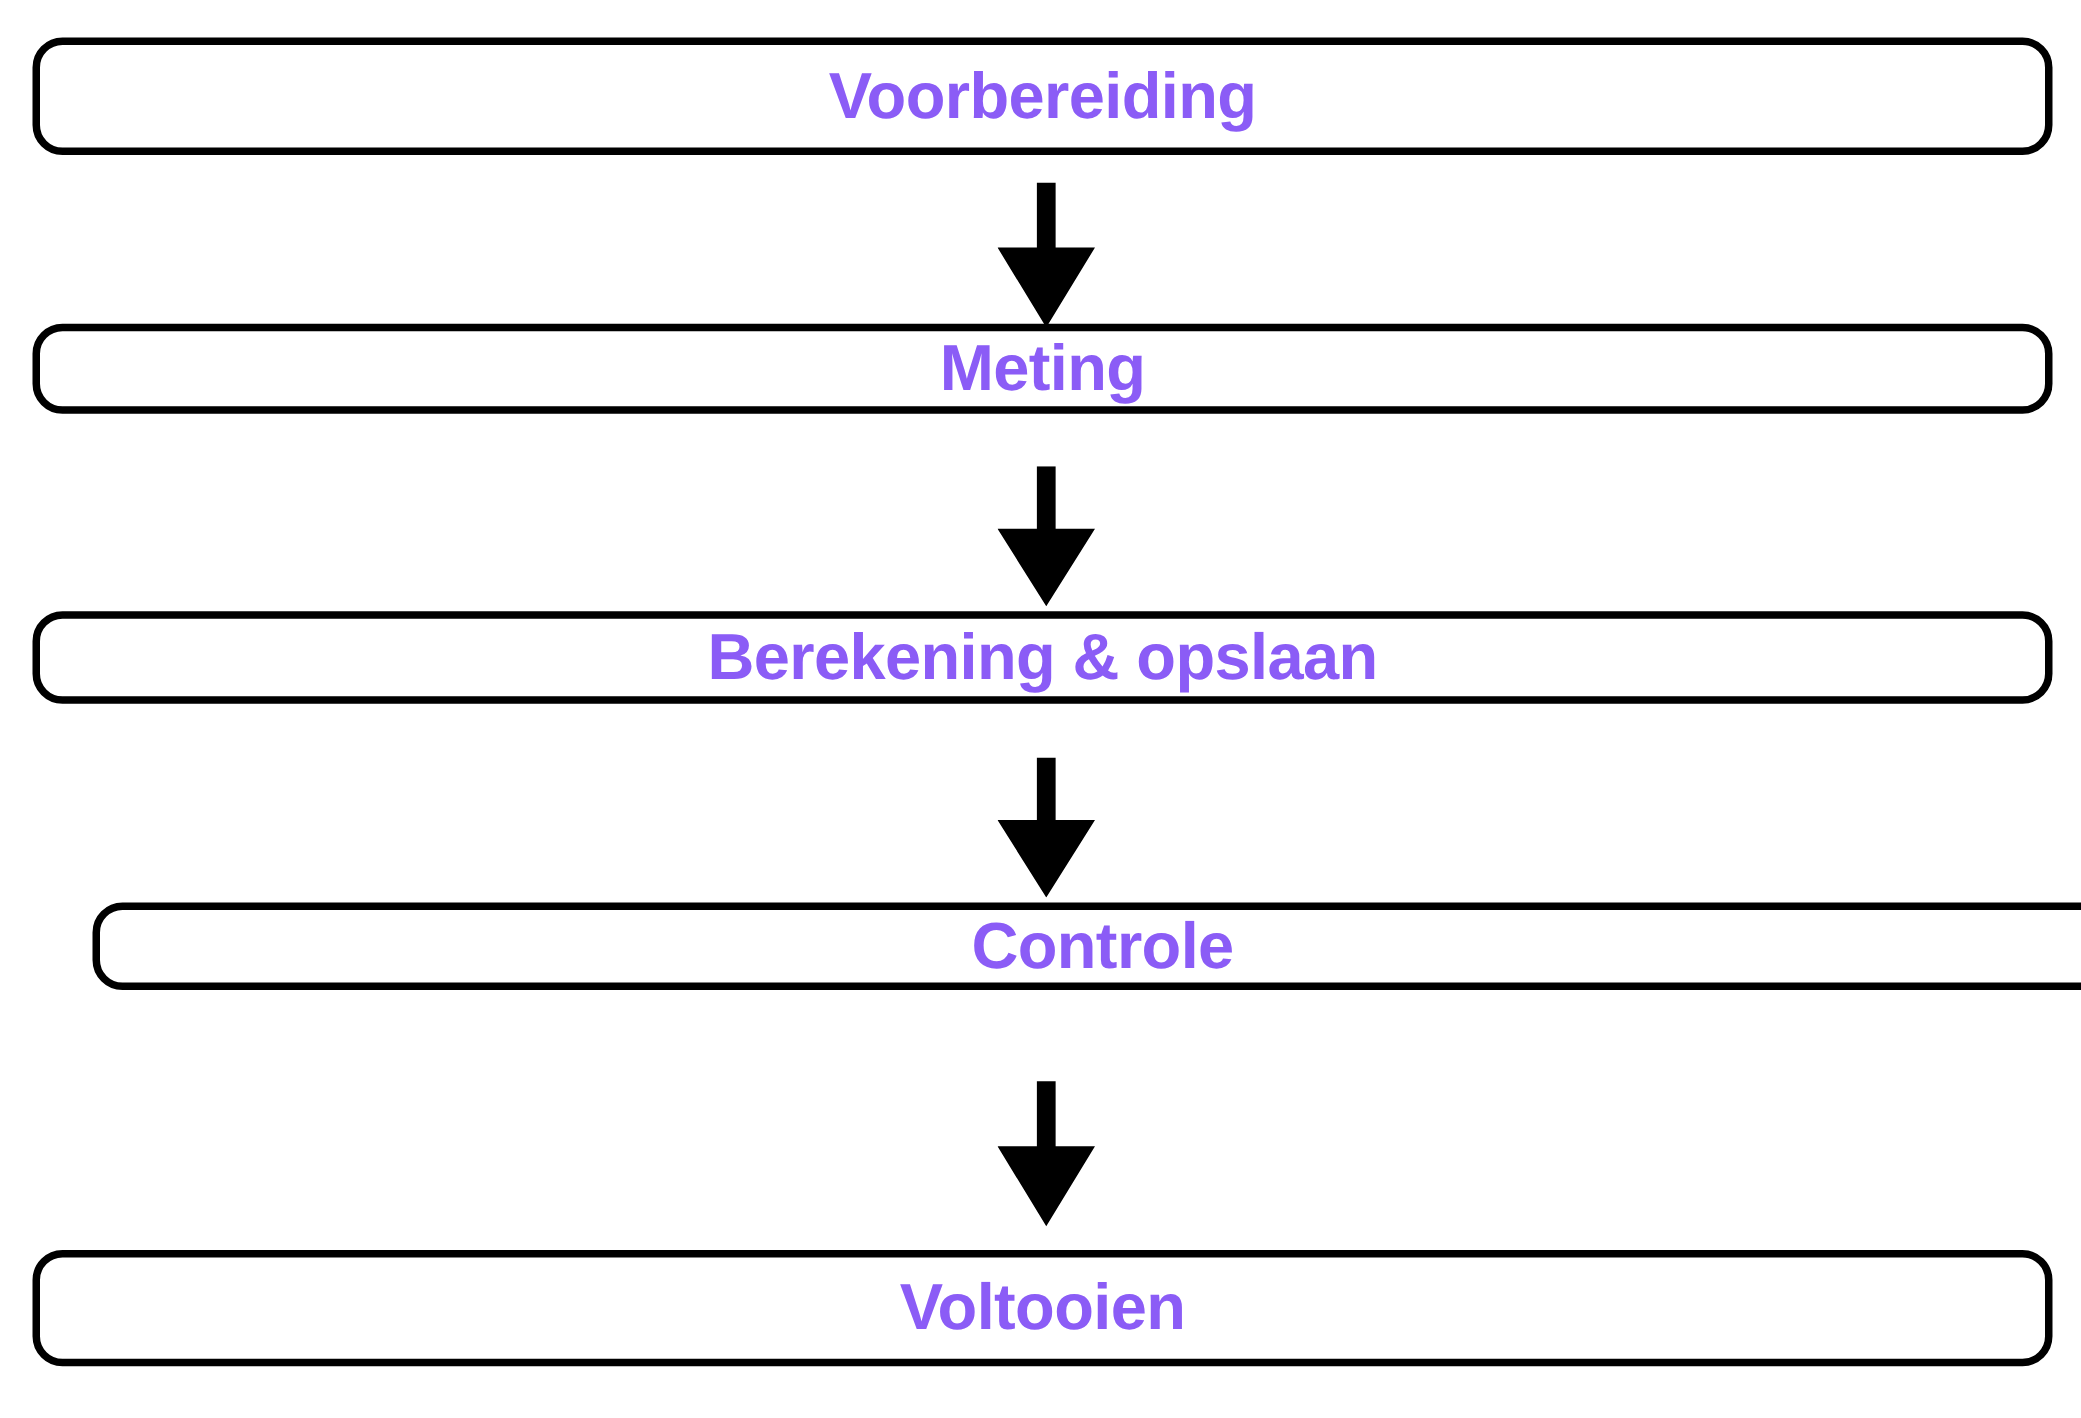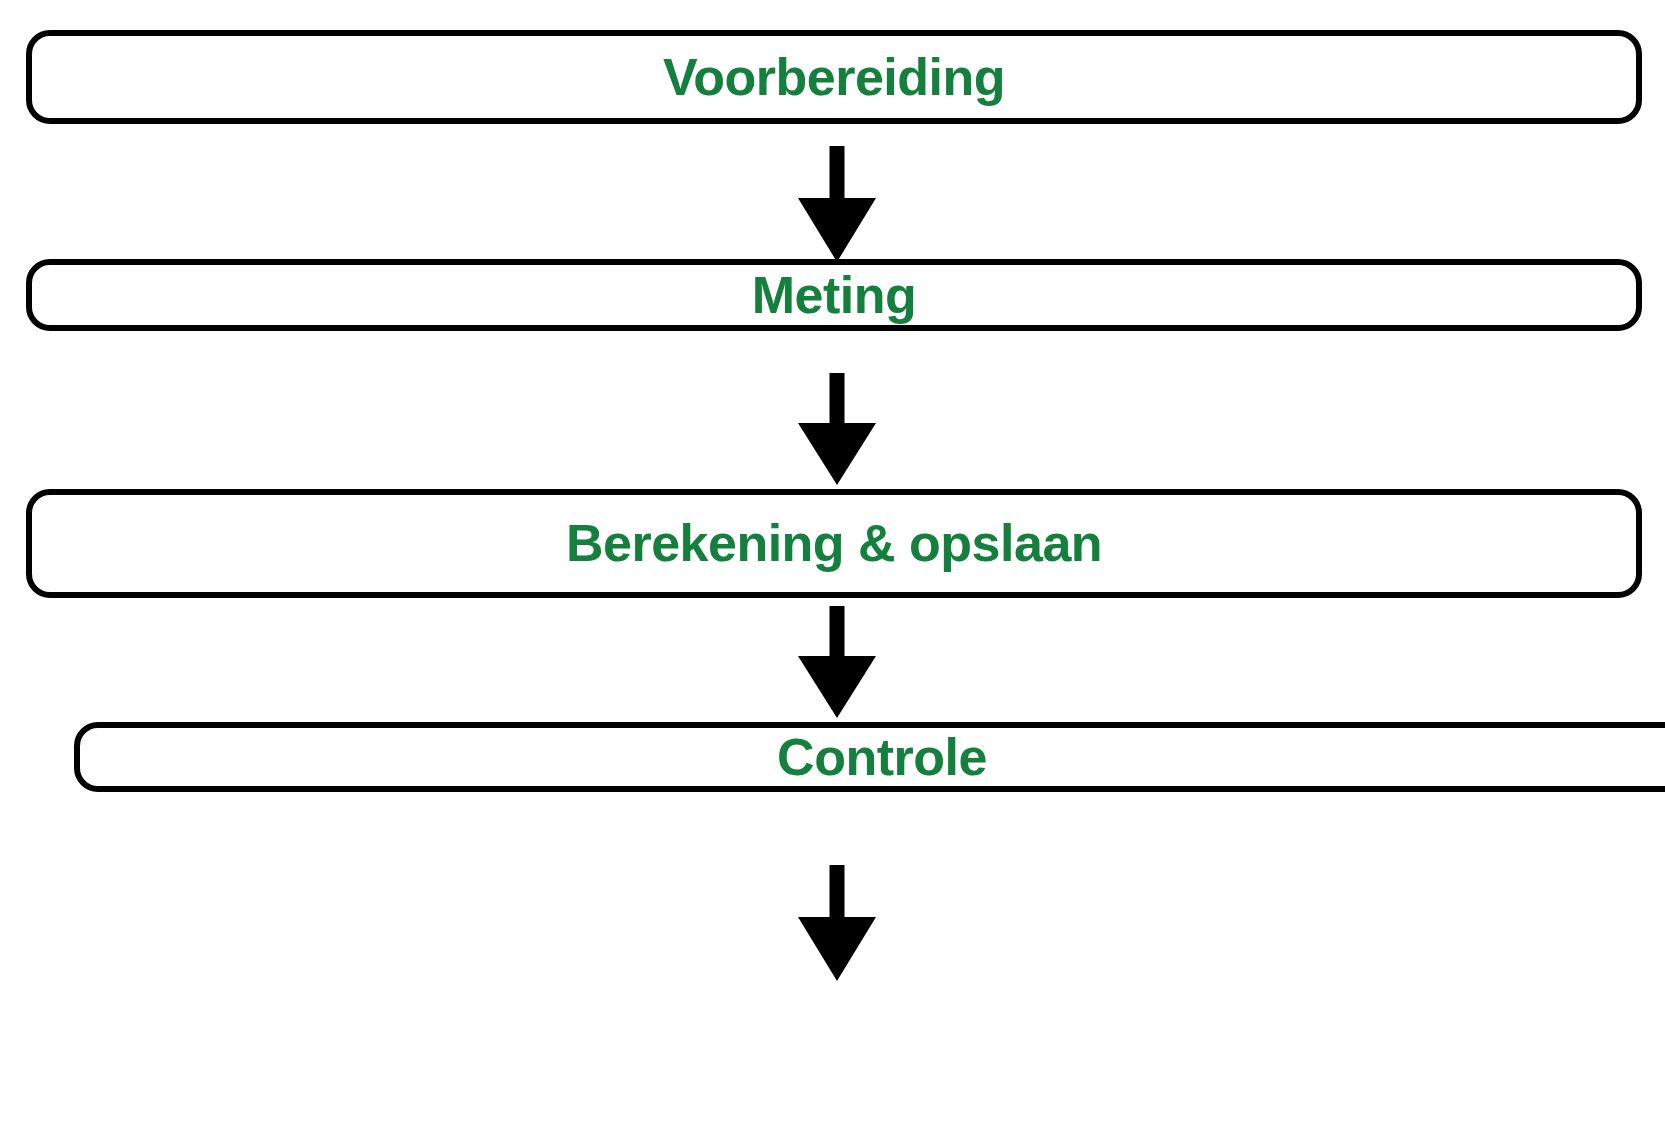--- a/index.html
+++ b/index.html
@@ -28,29 +28,29 @@
     background: #ffffff;
     display: flex;
     align-items: center;
     justify-content: center;
   }
   .flow-node-label {
     font-family: "Liberation Sans", sans-serif;
     font-weight: bold;
     font-size: 52px;
     line-height: 1.05;
-    color: #15803d;
+    color: #8b5cf6;
     letter-spacing: -0.5px;
     text-align: center;
     white-space: nowrap;
     user-select: none;
   }
   .node-1 { top: 30px;   height: 94px; }
   .node-2 { top: 259px;  height: 72px; }
-  .node-3 { top: 489px;  height: 109px; }
+  .node-3 { top: 489px;  height: 74px; }
   .node-4 { top: 722px;  height: 70px; margin-left: 48px; }
   .node-5 { top: 1000px; height: 93px; }
 
   .flow-arrow {
     position: absolute;
     left: 798px;
     width: 78px;
   }
   .arrow-1 { top: 146px; height: 116px; }
   .arrow-2 { top: 373px; height: 112px; }
@@ -100,14 +100,17 @@
   <div class="flow-node node-4">
     <span class="flow-node-label">Controle</span>
   </div>
 
   <div class="flow-arrow arrow-4">
     <svg viewBox="0 0 78 150" preserveAspectRatio="none" aria-hidden="true">
       <path d="M 31.5 30 L 46.5 30 L 46.5 82 L 78 82 L 39 146 L 0 82 L 31.5 82 Z" fill="#000000"></path>
     </svg>
   </div>
 
+  <div class="flow-node node-5">
+    <span class="flow-node-label">Voltooien</span>
+  </div>
 
 </div>
 
 </body></html>

